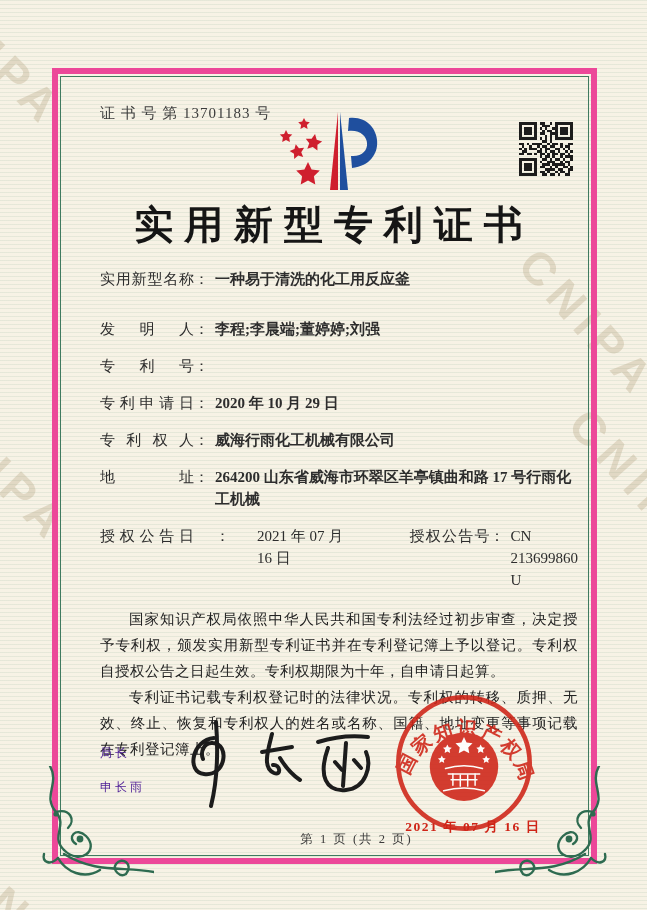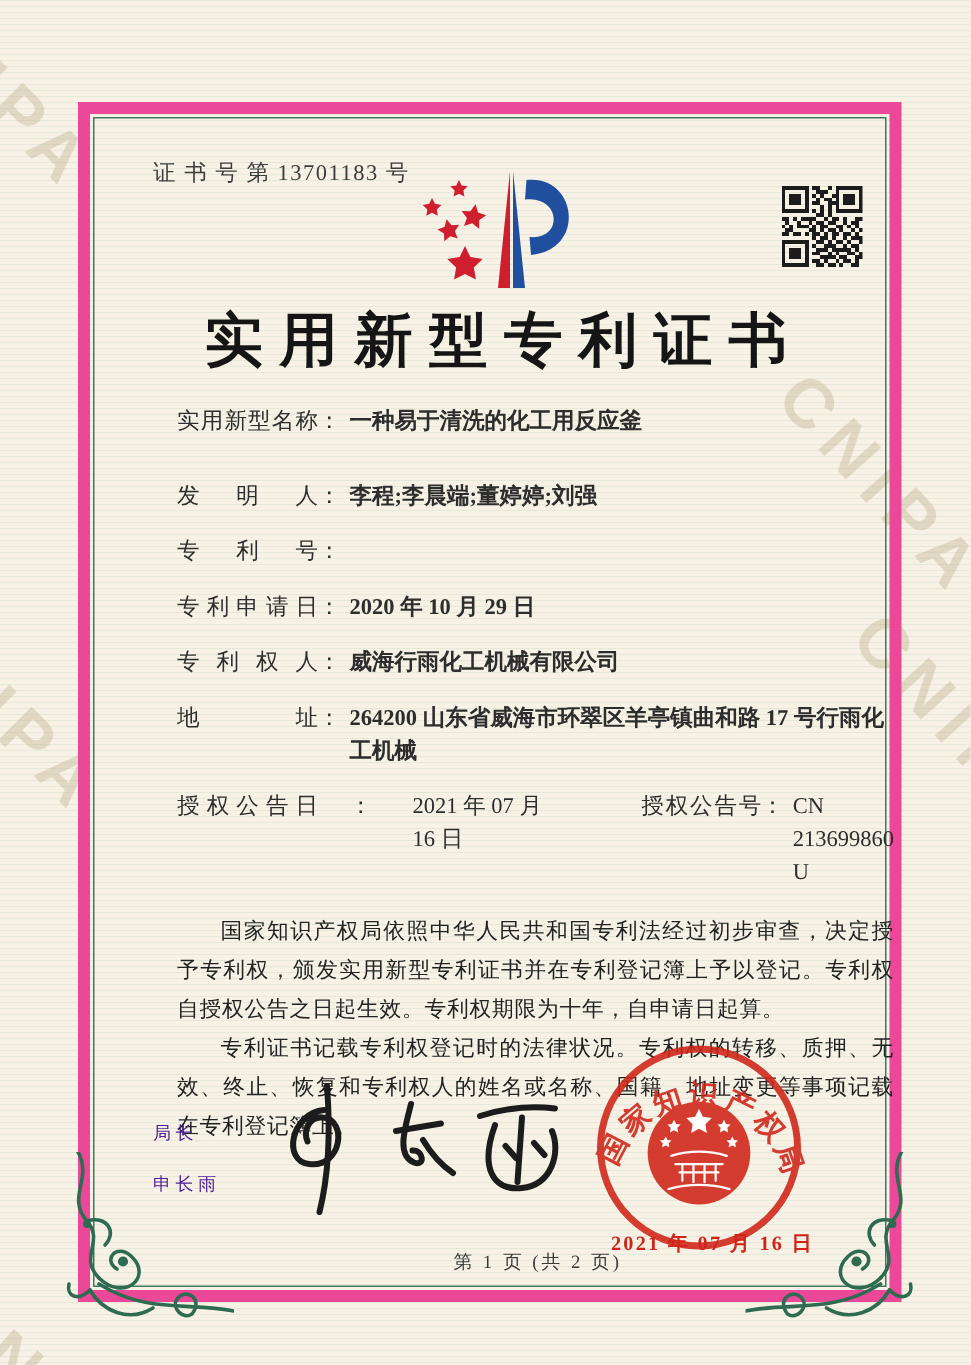--- a/index.html
+++ b/index.html
@@ -18,36 +18,36 @@
     transform-origin:left top;pointer-events:none;white-space:nowrap;
   }
   .wm1{left:-52px;top:-28px;transform:rotate(45deg);}
   .wm2{left:548px;top:238px;transform:rotate(48deg);}
   .wm3{left:-46px;top:388px;transform:rotate(45deg);}
   .wm4{left:598px;top:398px;transform:rotate(48deg);}
   .wm5{left:-16px;top:848px;transform:rotate(42deg);}
 
   .frame{
     position:absolute;left:52px;top:68px;width:533px;height:784px;z-index:1;
-    border:8px solid #ec4899;
+    border:6px solid #ec4899;
   }
   .frame-inner{position:absolute;inset:2px;border:1px solid #3f7a5f;pointer-events:none;}
 
   .cert-no{position:absolute;left:42px;top:30px;font-size:15px;color:#3c3c3c;letter-spacing:1px;}
 
   .qr{position:absolute;left:461px;top:48px;width:54px;height:54px;}
 
   .logo{position:absolute;left:212px;top:32px;width:124px;height:88px;}
 
   .title{
     position:absolute;left:4px;top:124px;width:100%;text-align:center;
     font-size:39px;font-weight:bold;color:#151515;letter-spacing:.28em;text-indent:.28em;
   }
 
-  .content{position:absolute;left:42px;top:194px;width:478px;color:#2d2d2d;margin-left:16px;}
+  .content{position:absolute;left:42px;top:194px;width:478px;color:#2d2d2d;}
   .frow{display:flex;font-size:15px;line-height:22px;margin-bottom:15px;}
   .frow.first{margin-bottom:28px;}
   .flabel{
     display:inline-block;width:94px;flex:0 0 94px;
     text-align:justify;text-align-last:justify;
   }
   .fcolon{flex:0 0 auto;padding-right:6px;}
   .fvalue{flex:1;font-weight:bold;}
   .pairs{display:flex;gap:21px;}
   .pair2{margin-left:34px;display:flex;}

